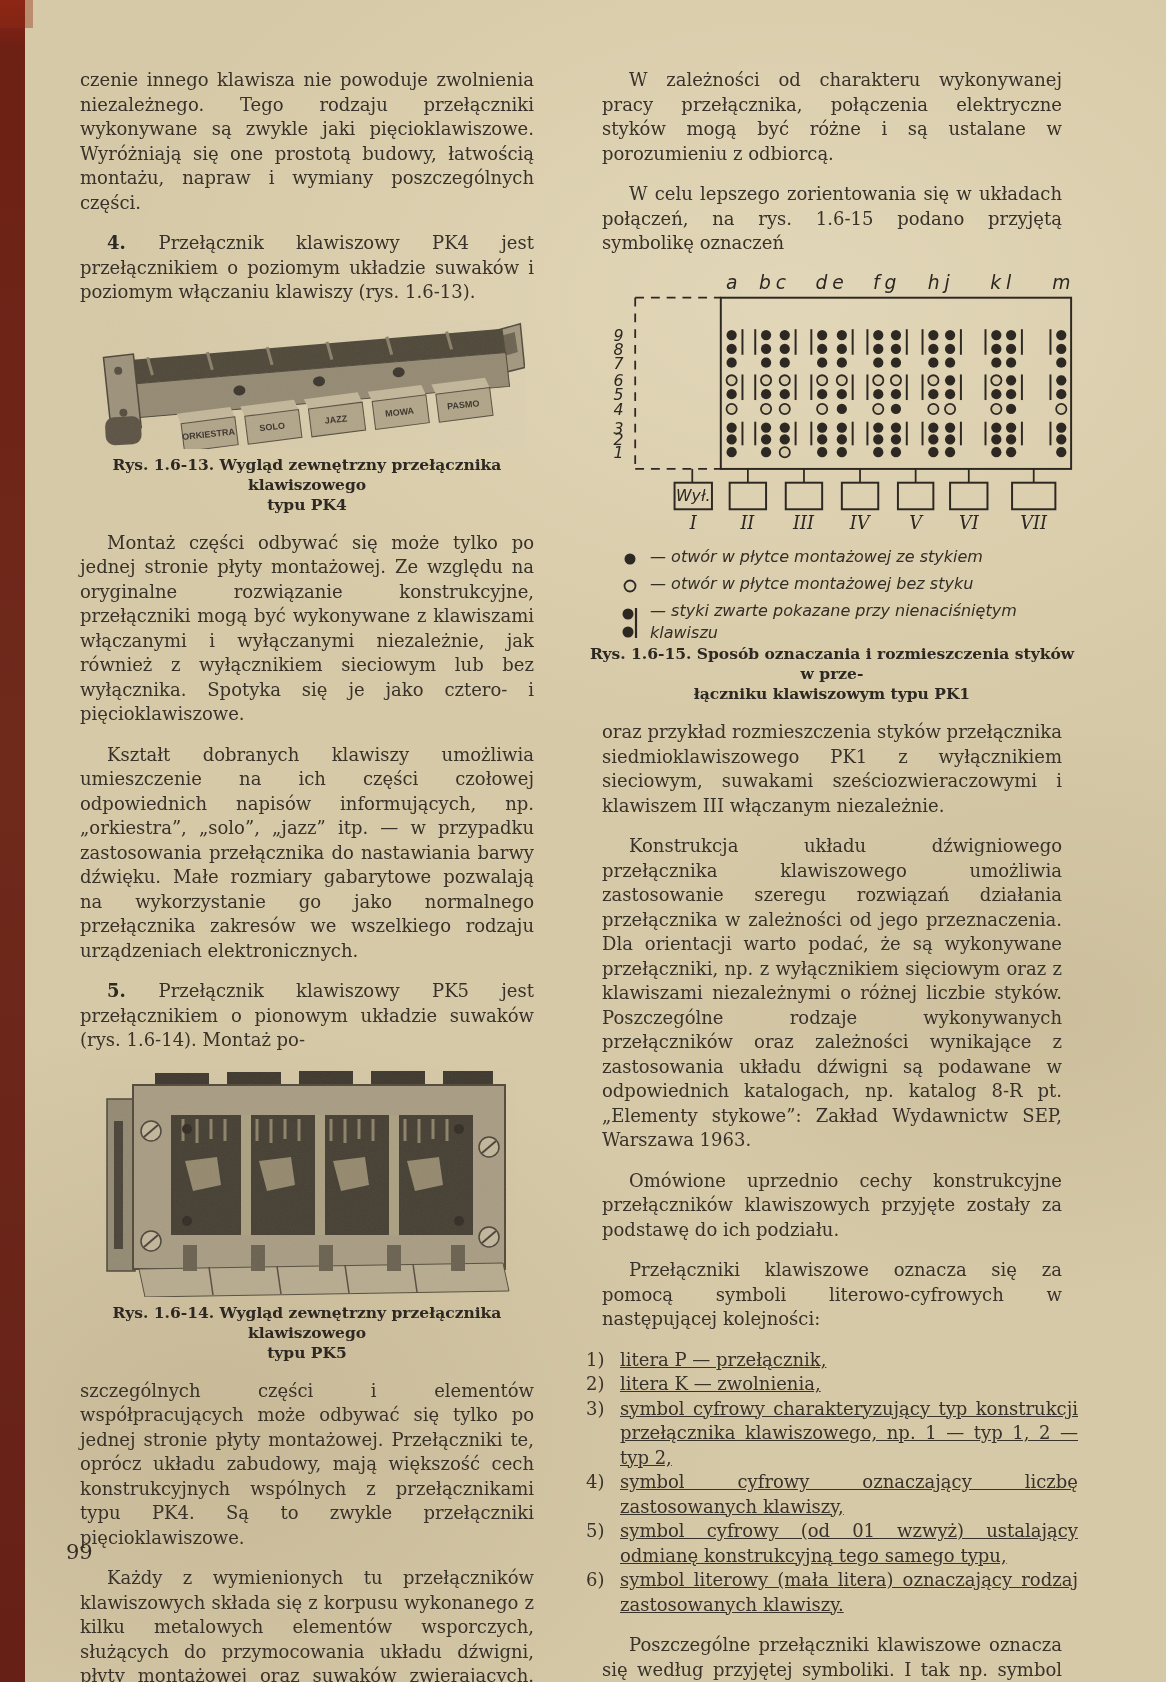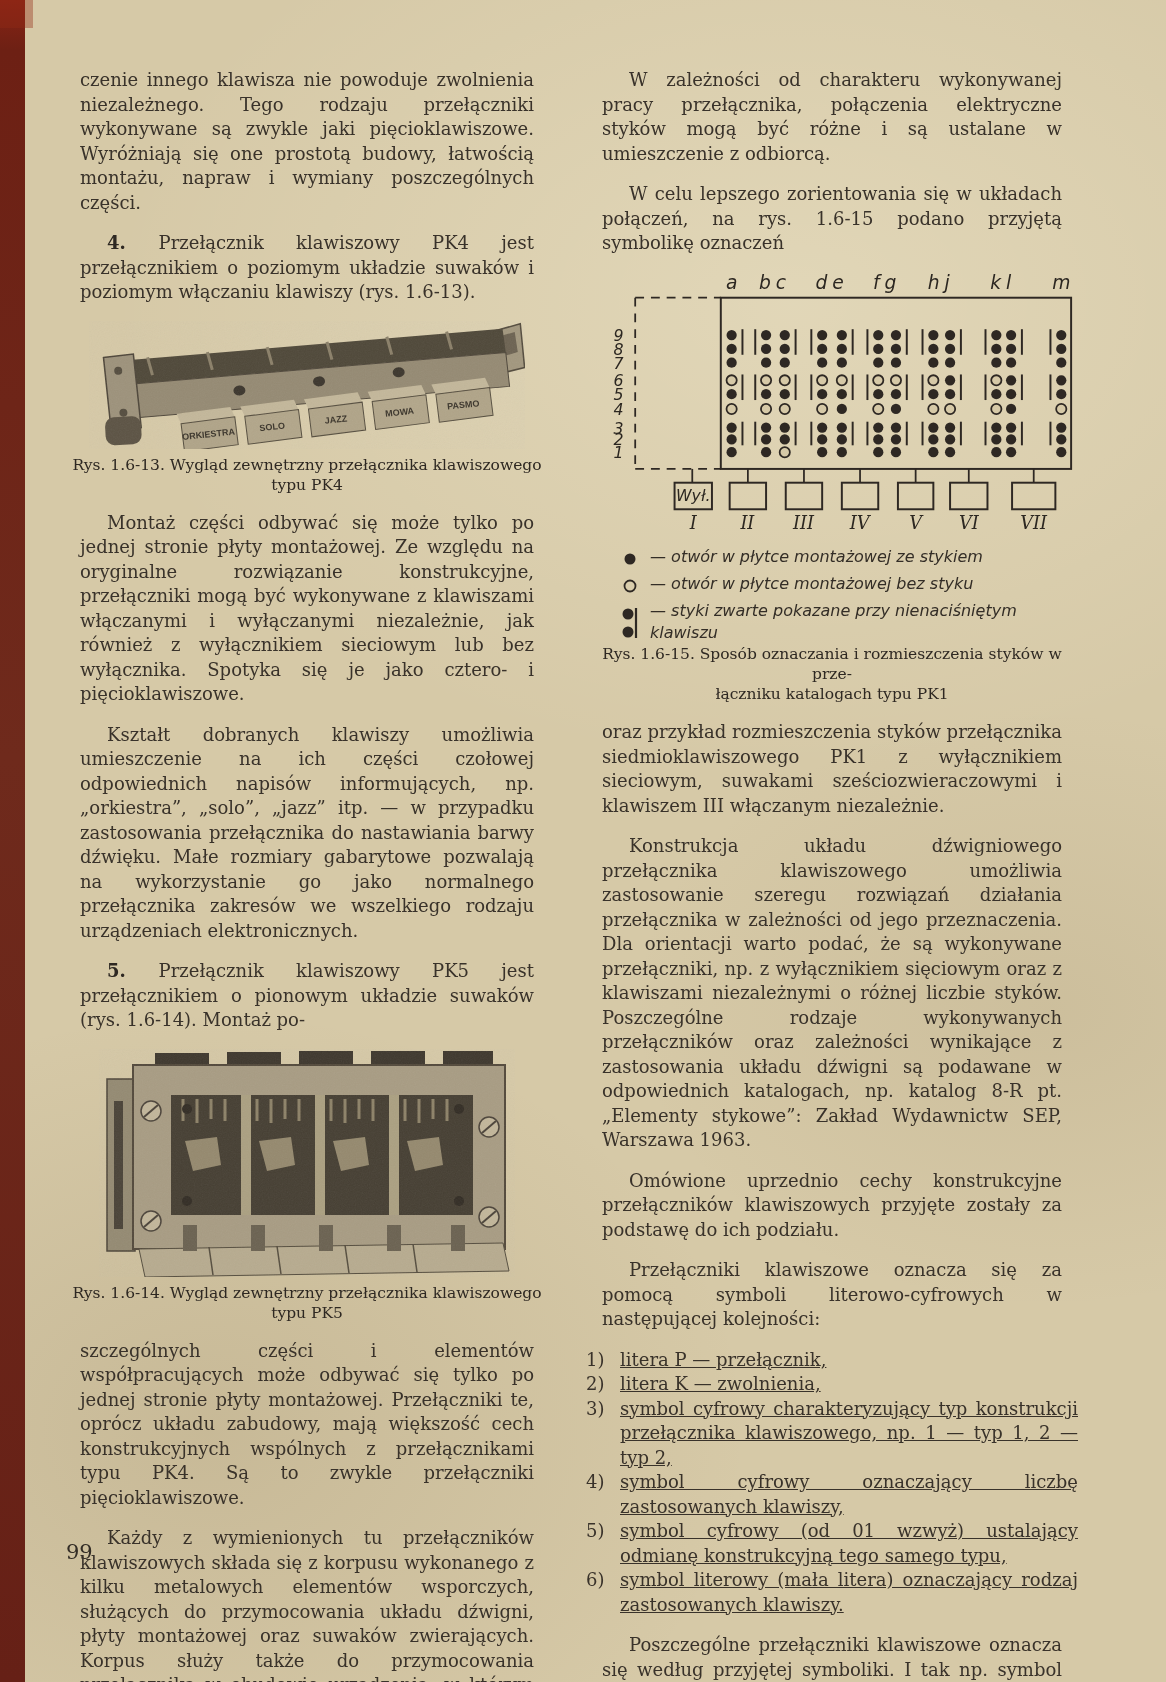--- a/index.html
+++ b/index.html
@@ -18,21 +18,21 @@
   .red-corner{position:absolute;left:0;top:0;width:33px;height:28px;background:#92291661;}
   .col{position:absolute;top:52px;text-align:justify;font-size:18px;line-height:24.5px;}
   .col-left{left:64px;width:486px;}
   .col-right{left:586px;width:492px;}
   p.para{margin:16px;text-indent:27px;}
   p.para.noindent{text-indent:0;}
   p.para b{font-weight:700;color:#2e2822;}
   figure{margin:0;}
   .fig{margin:10px 0 4px;text-align:center;}
   .photo{display:block;margin:2px auto 2px;}
-  .fig-caption{font-weight:400;font-size:15.5px;line-height:20px;text-align:center;
+  .fig-caption{font-weight:700;font-size:15.5px;line-height:20px;text-align:center;
     color:#2e2822;margin:6px 0 12px;text-indent:0;}
   .fig15{margin:4px 0 6px;}
   .legend{margin:6px 0 0 34px;}
   .legend-row{display:flex;align-items:center;gap:8px;
     font-family:"DejaVu Sans", sans-serif;font-style:italic;
     font-size:16px;line-height:22px;color:#332d26;margin-top:5px;text-align:left;}
   .legend-row .lsym{flex:none;margin-top:1px;}
   .li{display:flex;margin:0;}
   .li-m{flex:none;width:34px;}
   .li-t{flex:1;text-align:justify;text-decoration:underline;}
@@ -200,21 +200,21 @@
 
     <div id="left-b3">
         <p class="para noindent">szczególnych części i elementów współpracujących może odbywać się tylko po jednej stronie płyty montażowej. Przełączniki te, oprócz układu zabudowy, mają większość cech konstrukcyjnych wspólnych z przełącznikami typu PK4. Są to zwykle przełączniki pięcioklawiszowe.</p>
         <p class="para">Każdy z wymienionych tu przełączników klawiszowych składa się z korpusu wykonanego z kilku metalowych elementów wsporczych, służących do przymocowania układu dźwigni, płyty montażowej oraz suwaków zwierających. Korpus służy także do przymocowania przełącznika w obudowie urządzenia, w którym został zastosowany. Płyta montażowa, wykonana z papieru bakelizowanego, jest przeznaczona do umieszczenia układu zwierającego styki, połączonego mechanicznie z układem dźwigni. Na końcach dźwigni znajdują się klawisze.</p>
         <p class="para">Klawisze są wykonane ze styropolu w dowolnie wybranym kolorze oraz kształtach ustalonych pomiędzy odbiorcą a wykonawcą. Przełączniki produkuje się z kilkoma rodzajami klawiszy.</p>
       </div>
   </div>
 
   <div class="col col-right">
     <div id="right-b1">
-        <p class="para">W zależności od charakteru wykonywanej pracy przełącznika, połączenia elektryczne styków mogą być różne i są ustalane w umieszczenie z odbiorcą.</p>
+        <p class="para">W zależności od charakteru wykonywanej pracy przełącznika, połączenia elektryczne styków mogą być różne i są ustalane w porozumieniu z odbiorcą.</p>
         <p class="para">W celu lepszego zorientowania się w układach połączeń, na rys. 1.6-15 podano przyjętą symbolikę oznaczeń</p>
       </div>
 
     <figure class="fig15">
       <svg id="fig15-svg" width="492" height="262" viewBox="0 0 500 266">
           <text x="148" y="17" text-anchor="middle" class="dlabel">a</text>
           <text x="192" y="17" text-anchor="middle" class="dlabel" letter-spacing="5">bc</text>
           <text x="250" y="17" text-anchor="middle" class="dlabel" letter-spacing="5">de</text>
           <text x="306" y="17" text-anchor="middle" class="dlabel" letter-spacing="5">fg</text>
           <text x="361" y="17" text-anchor="middle" class="dlabel" letter-spacing="5">hj</text>
@@ -415,21 +415,21 @@
           <svg class="lsym" width="22" height="34">
             <circle cx="8" cy="8" r="5.5" fill="#2e2823"></circle>
             <circle cx="8" cy="26" r="5.5" fill="#2e2823"></circle>
             <line x1="16" y1="2" x2="16" y2="32" stroke="#2e2823" stroke-width="2.2"></line>
           </svg>
           <span class="ltext" style="max-width:400px;display:inline-block;">— styki zwarte pokazane przy nienaciśniętym klawiszu</span>
         </div>
       </div>
       <figcaption class="fig-caption" style="margin-top:0;">
         <span>Rys. 1.6-15. Sposób oznaczania i rozmieszczenia styków w prze-</span><br>
-        <span>łączniku katalogach typu PK1</span>
+        <span>łączniku klawiszowym typu PK1</span>
       </figcaption>
     </figure>
 
     <div id="right-b2">
         <p class="para noindent">oraz przykład rozmieszczenia styków przełącznika siedmioklawiszowego PK1 z wyłącznikiem sieciowym, suwakami sześciozwieraczowymi i klawiszem III włączanym niezależnie.</p>
         <p class="para">Konstrukcja układu dźwigniowego przełącznika klawiszowego umożliwia zastosowanie szeregu rozwiązań działania przełącznika w zależności od jego przeznaczenia. Dla orientacji warto podać, że są wykonywane przełączniki, np. z wyłącznikiem sięciowym oraz z klawiszami niezależnymi o różnej liczbie styków. Poszczególne rodzaje wykonywanych przełączników oraz zależności wynikające z zastosowania układu dźwigni są podawane w odpowiednich katalogach, np. katalog 8-R pt. „Elementy stykowe”: Zakład Wydawnictw SEP, Warszawa 1963.</p>
         <p class="para">Omówione uprzednio cechy konstrukcyjne przełączników klawiszowych przyjęte zostały za podstawę do ich podziału.</p>
         <p class="para">Przełączniki klawiszowe oznacza się za pomocą symboli literowo-cyfrowych w następującej kolejności:</p>
       </div>
     <div id="right-list" class="list">

